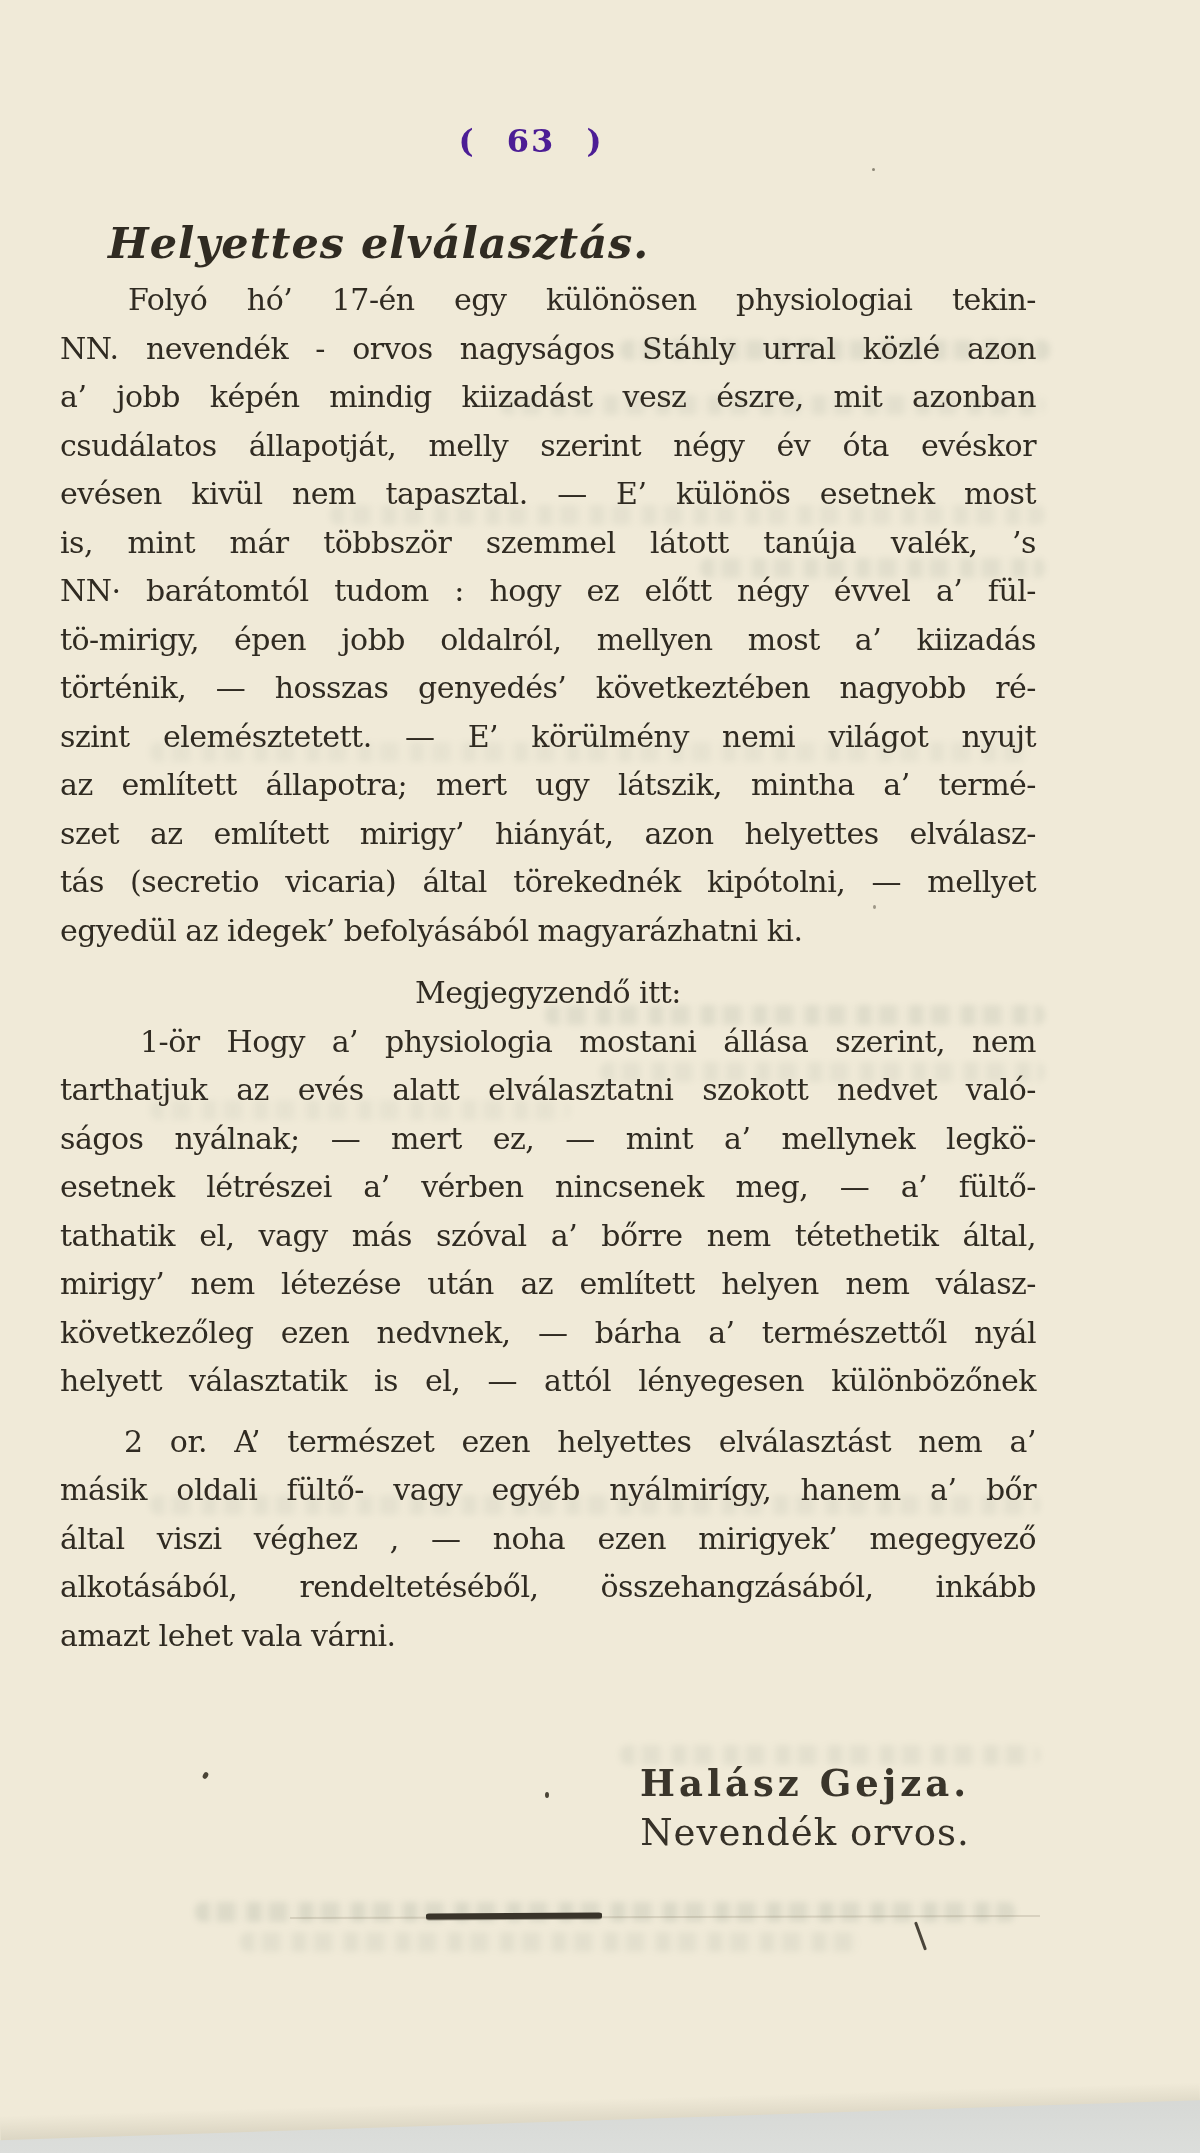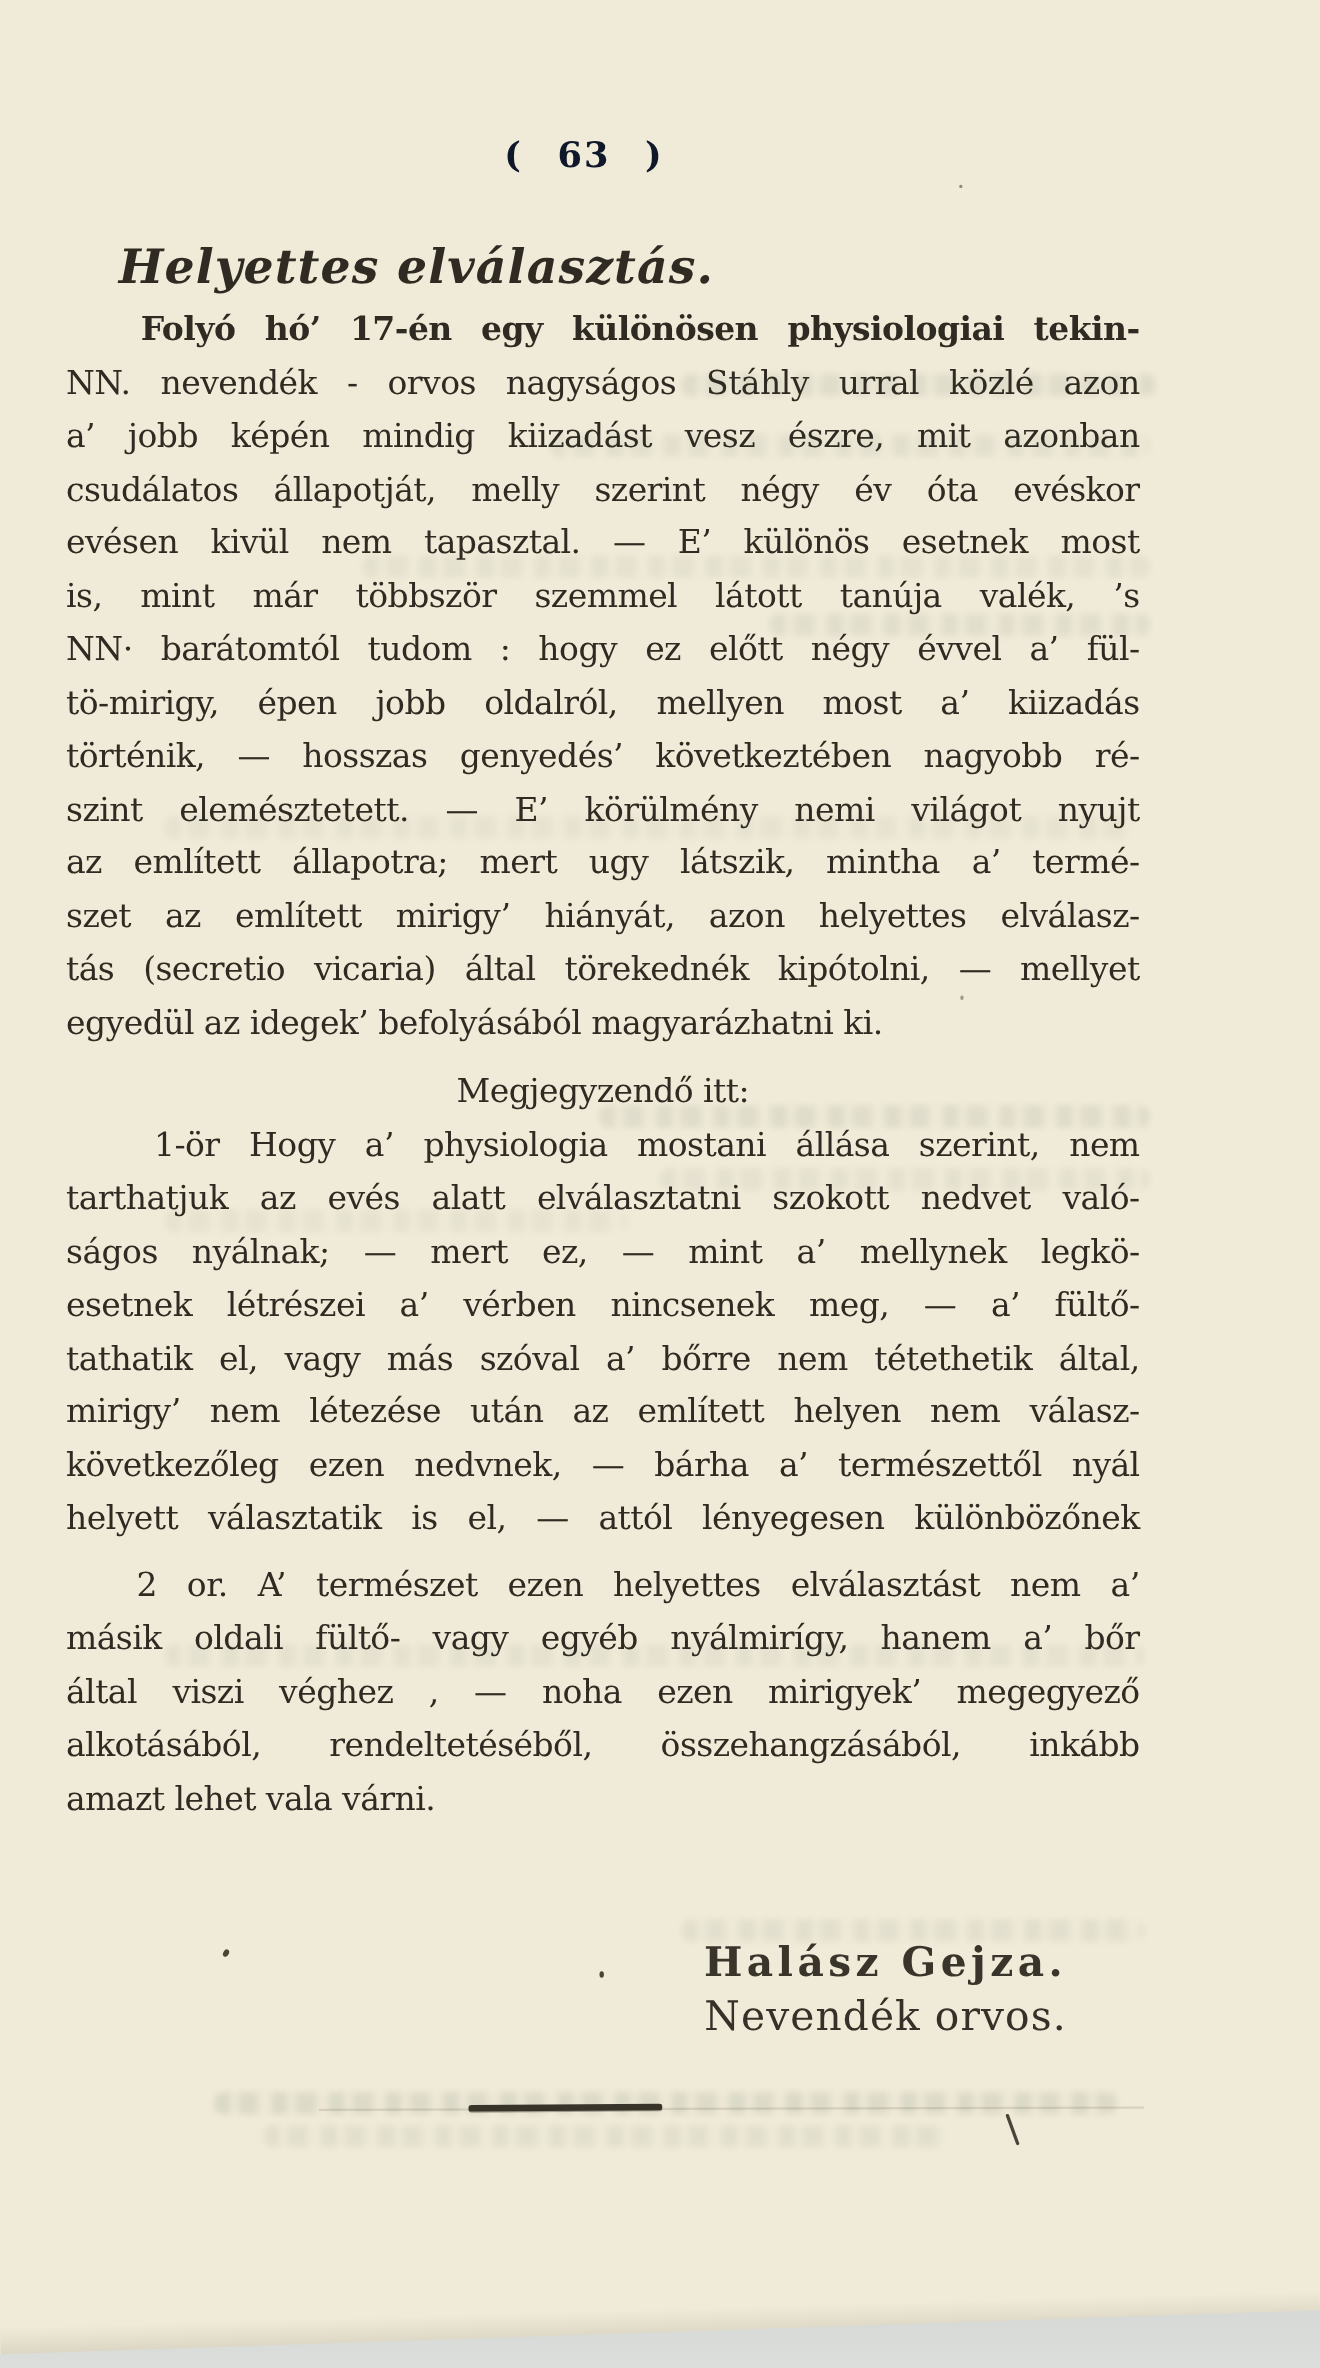--- a/index.html
+++ b/index.html
@@ -30,35 +30,35 @@
   }
   .edge-shade{
     position:absolute;left:0;bottom:28px;width:100%;height:26px;
     background:linear-gradient(180deg,rgba(0,0,0,0) 0%,rgba(120,115,95,0.18) 100%);
     transform:rotate(-1.6deg);
     pointer-events:none;
   }
   .pagenum{
     position:absolute;top:122px;left:0;width:1062px;
     text-align:center;font-size:32px;font-weight:bold;
-    letter-spacing:2px;word-spacing:18px;color:#0f172a;
+    letter-spacing:2px;word-spacing:18px;color:#4c1d95;
   }
   .title{
     position:absolute;top:206px;left:96px;width:920px;
     text-align:left;font-size:43px;font-weight:bold;font-style:italic;
     letter-spacing:1px;color:#302b22;margin:12px;
   }
   .body-col{
     position:absolute;top:276px;left:60px;width:976px;
     font-size:30px;line-height:48.5px;letter-spacing:-0.5px;
     color:#302b22;
   }
   .ln{text-align:justify;text-align-last:justify;}
   .ln.last{text-align-last:left;}
-  .ind1{text-indent:68px;font-weight:bold;}
+  .ind1{text-indent:68px;}
   .ind2{text-indent:80px;}
   .ind3{text-indent:64px;}
   .note-head{
     margin-top:14px;text-align:center;text-align-last:center;
   }
   .p2{margin-top:0;}
   .p3{margin-top:12px;}
   .signature{
     position:absolute;top:1757px;left:560px;width:490px;text-align:center;
   }

